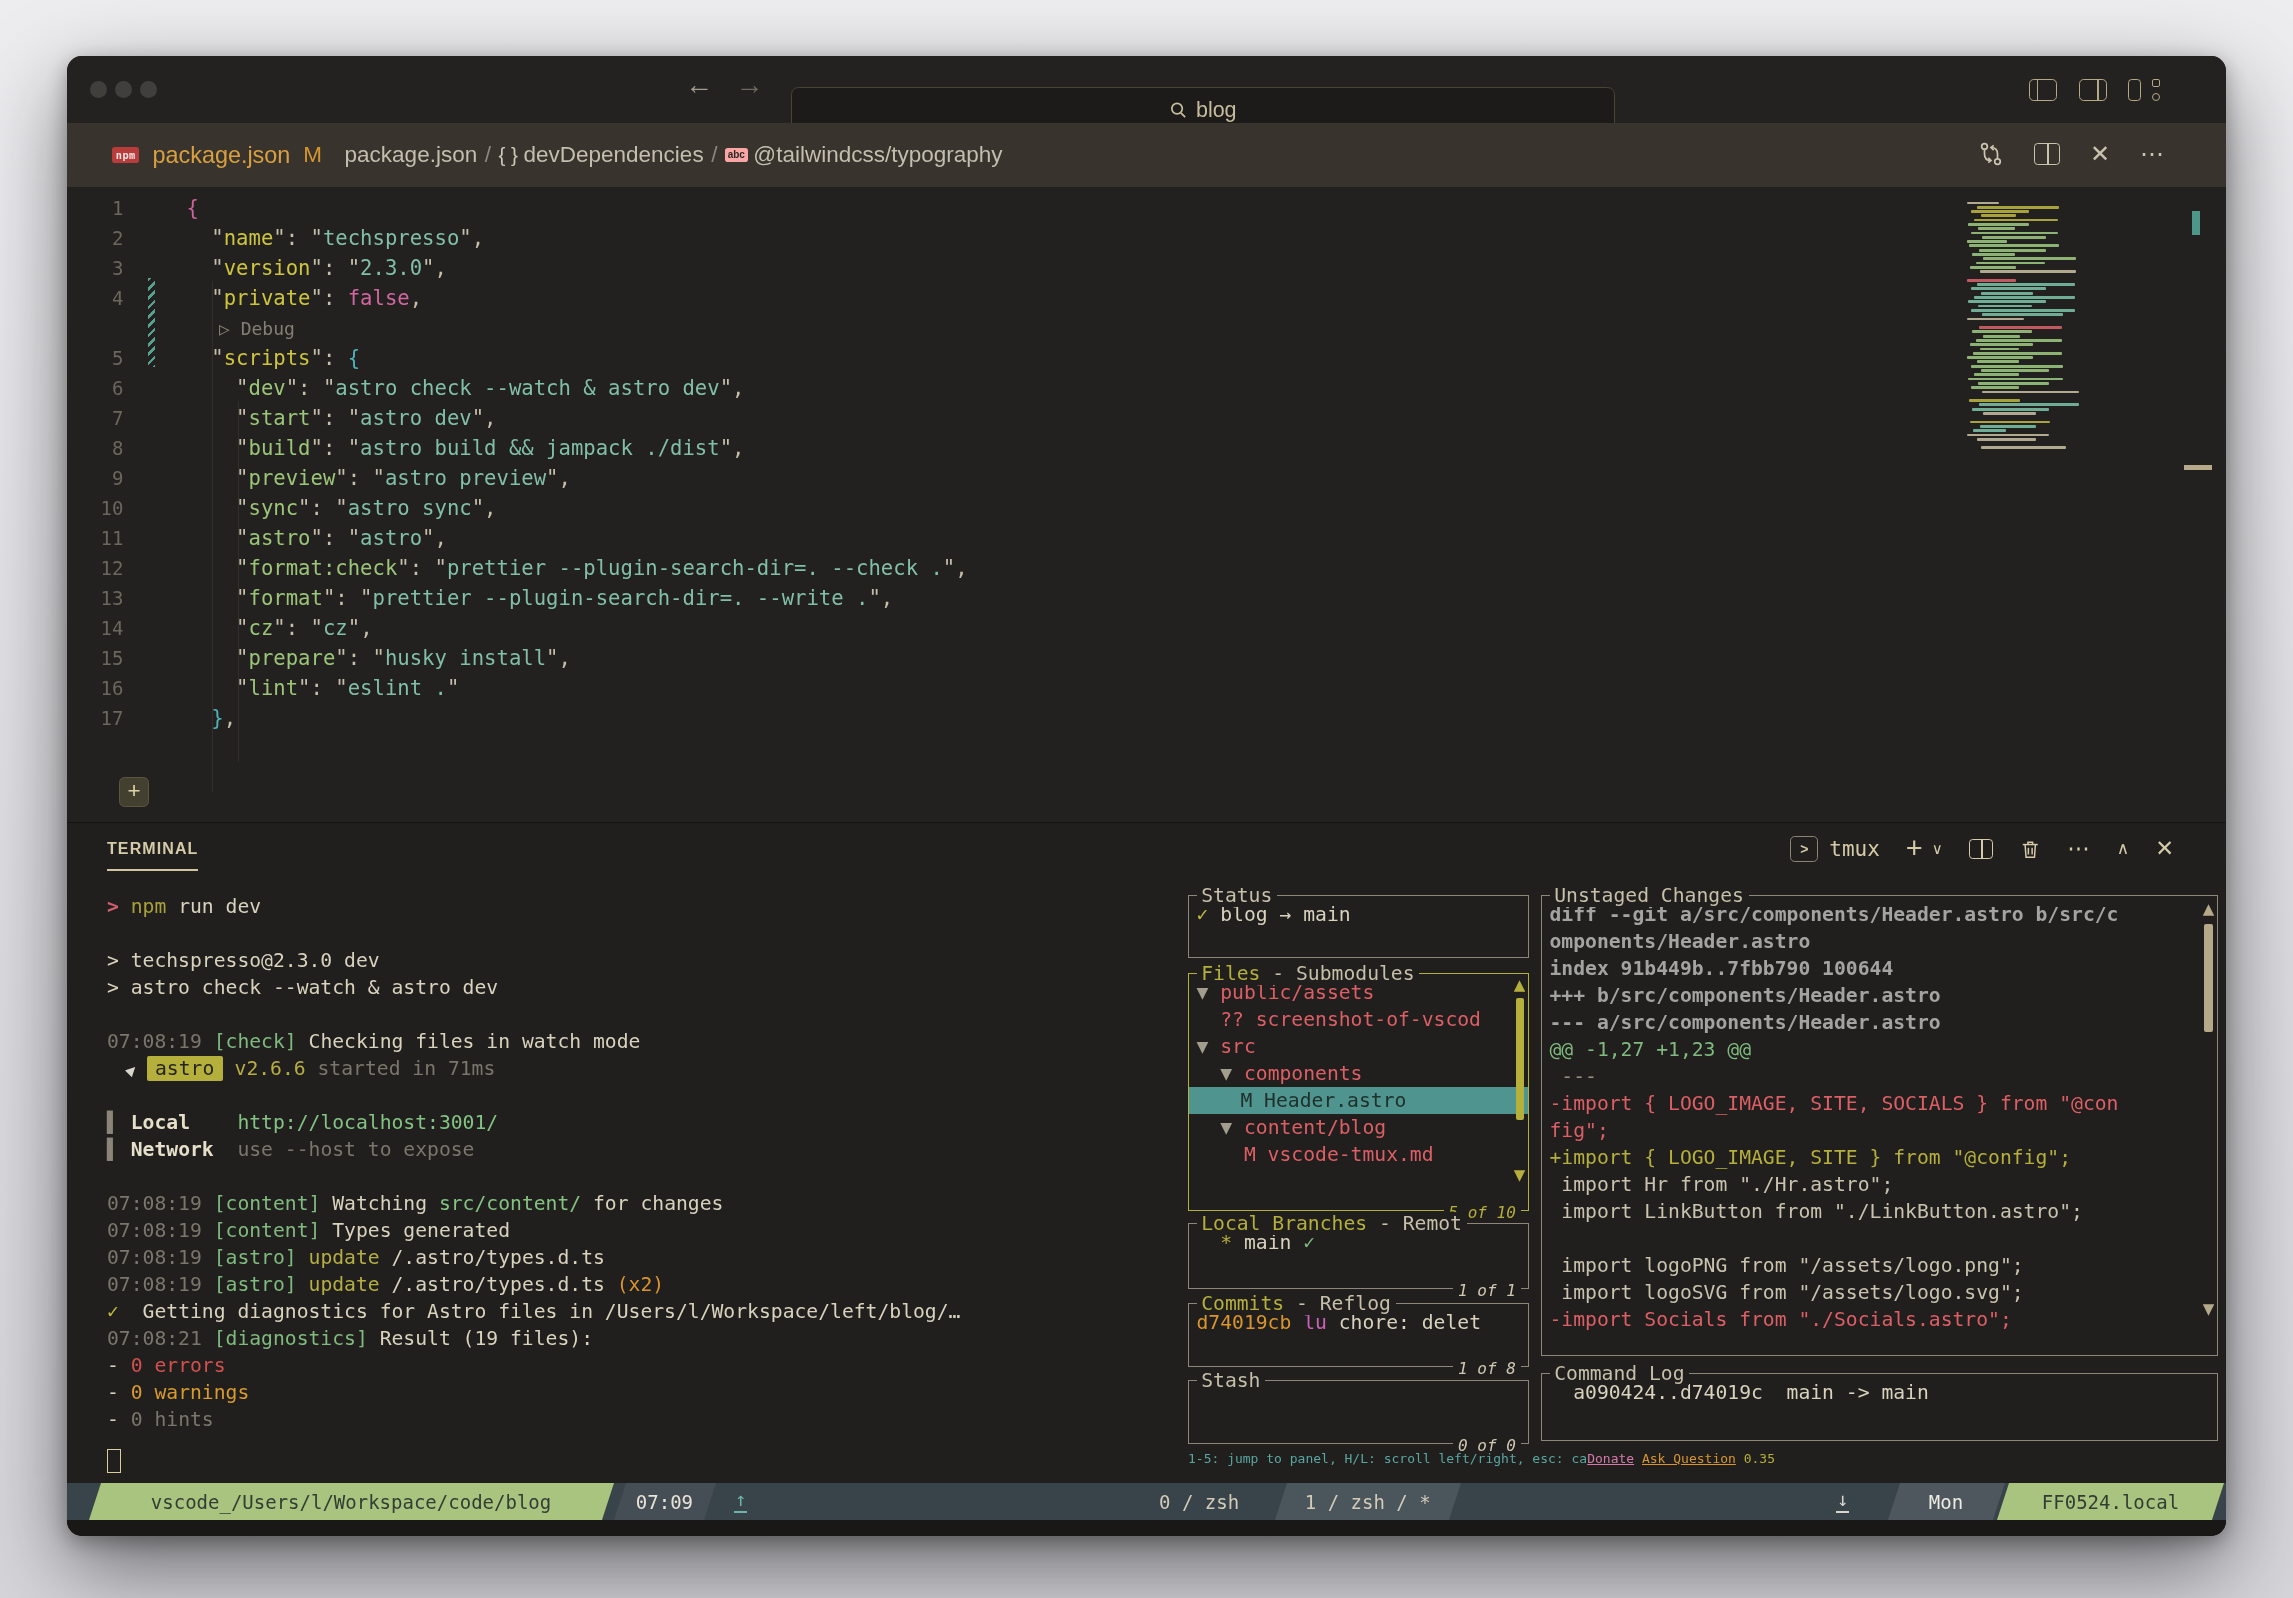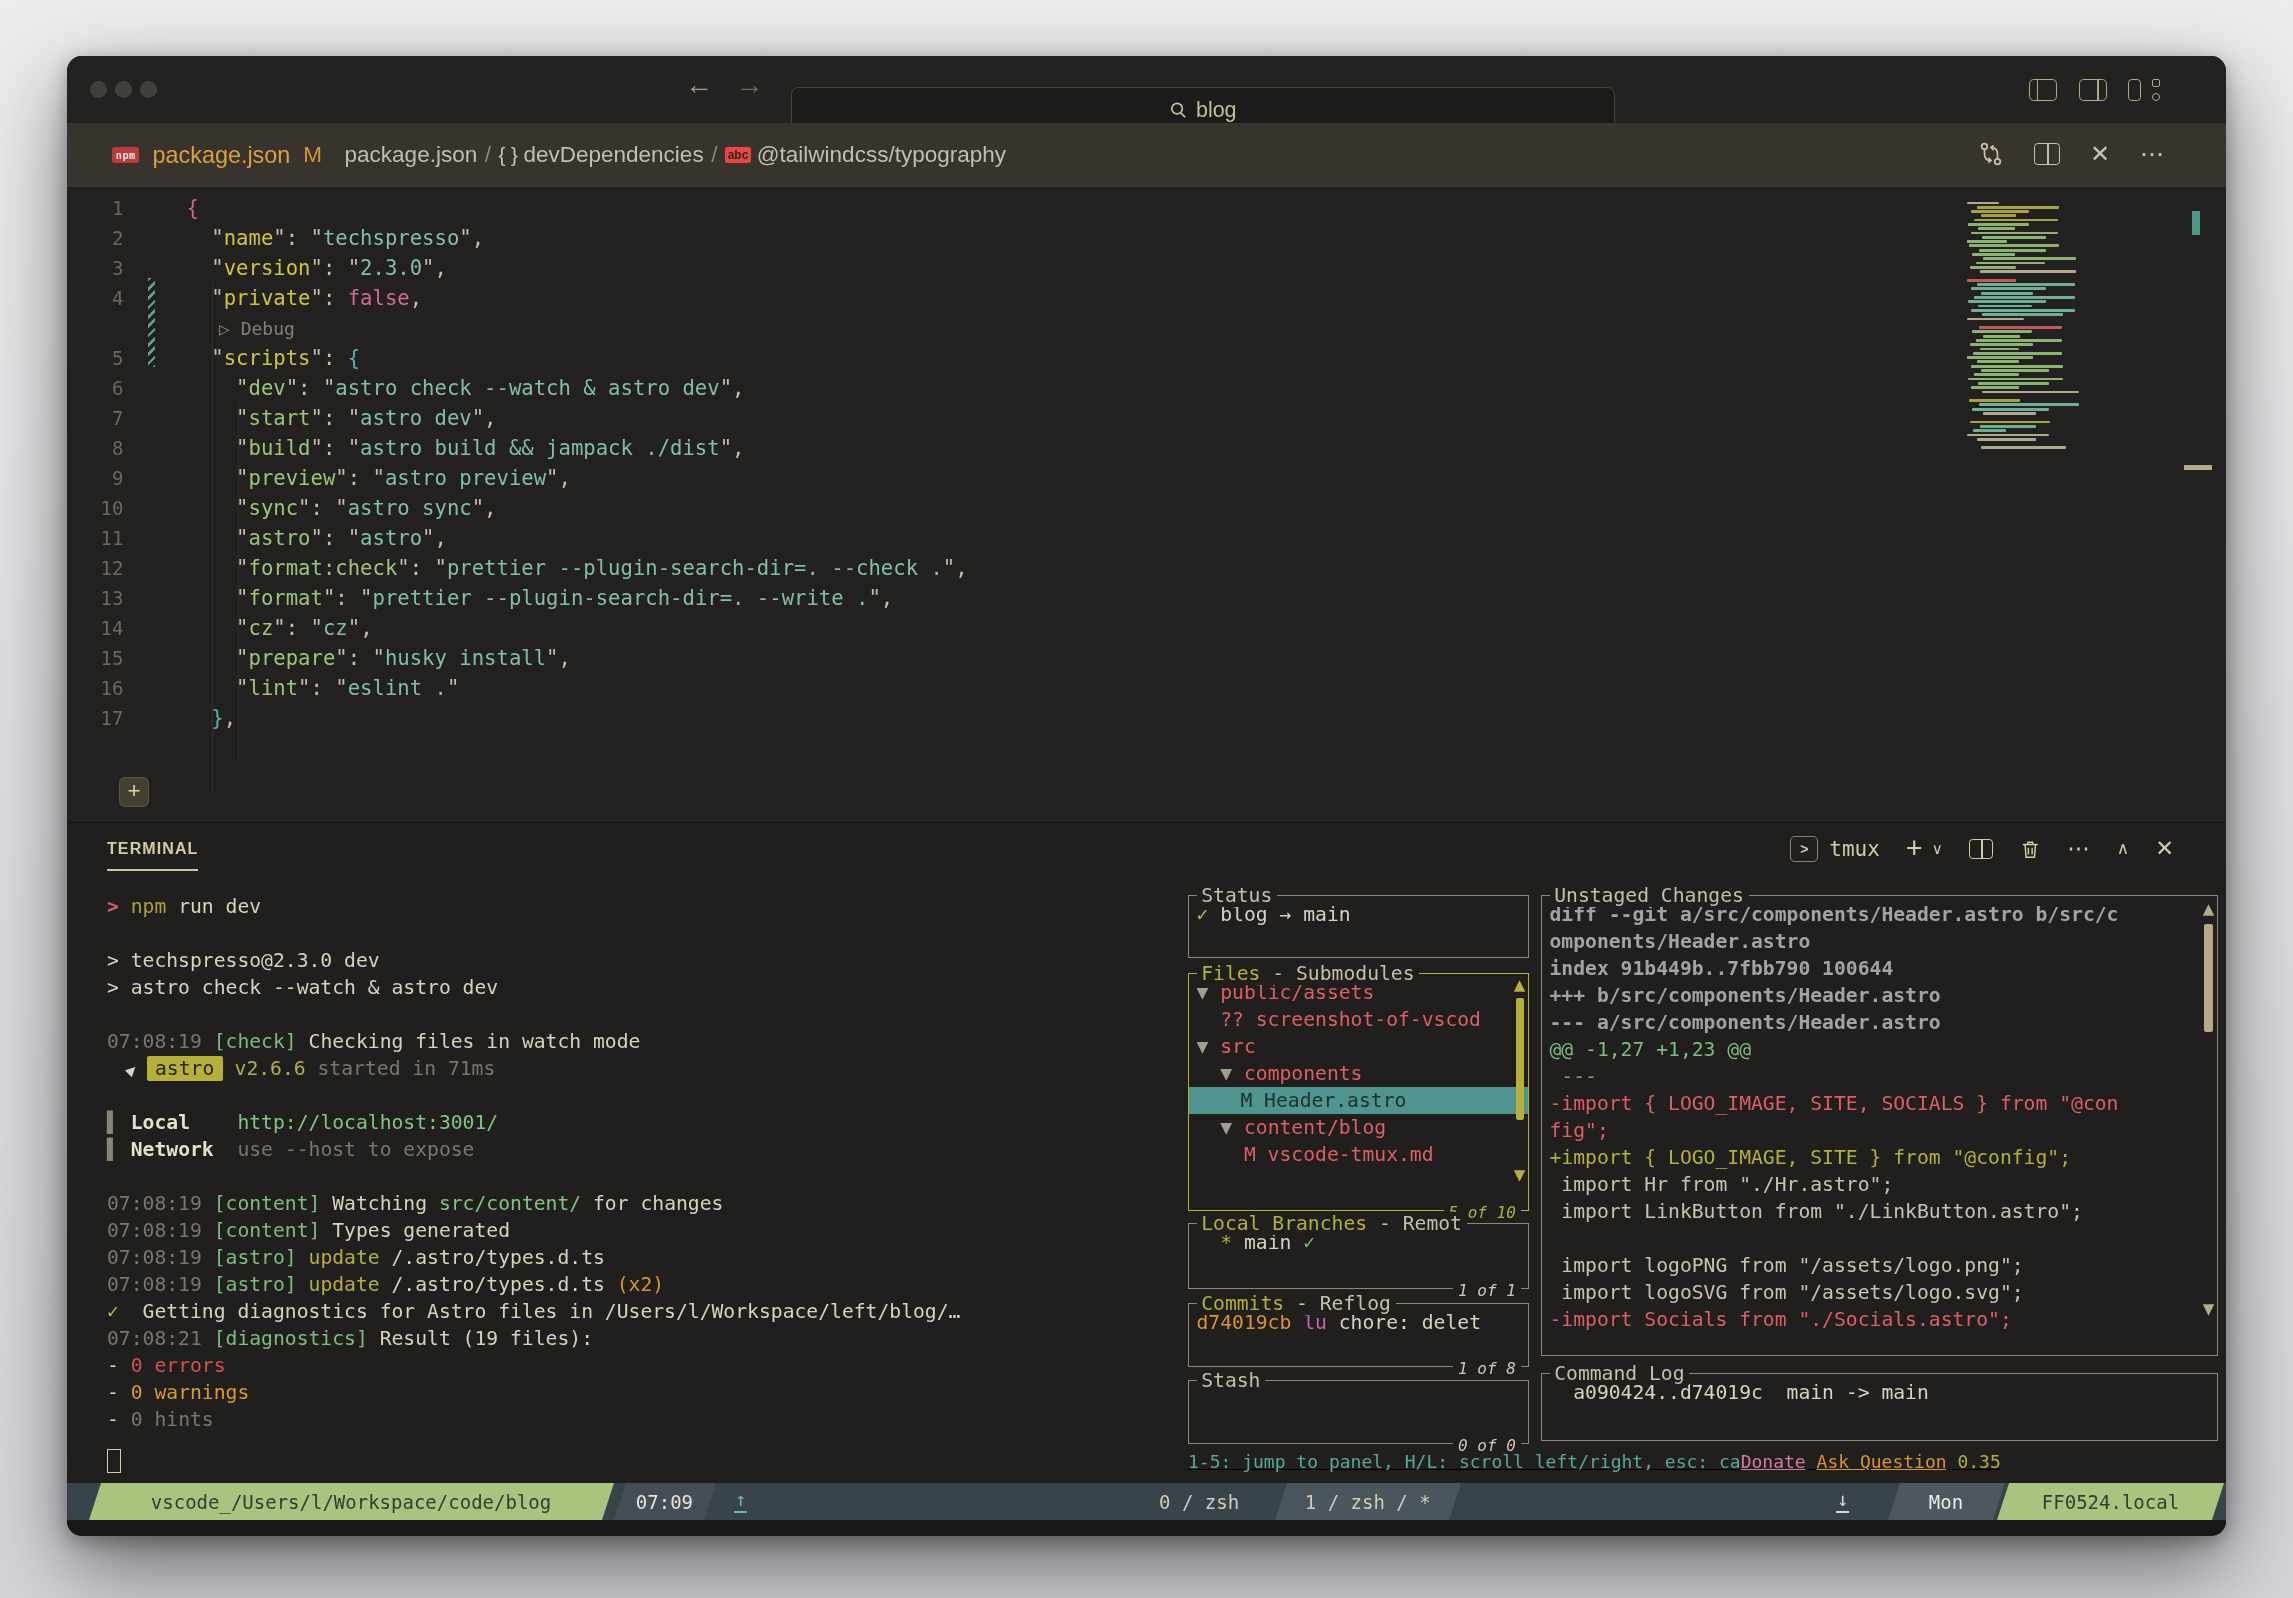--- a/index.html
+++ b/index.html
@@ -28,21 +28,21 @@
   .layoutw .lb{right:0;top:0;width:8.4px;height:8.4px;border-radius:1.9px;}
   .layoutw .lc{right:0;bottom:0;width:8.4px;height:8.4px;border-radius:50%;}
   
   .tabbar{position:absolute;left:0;top:67px;right:0;height:64px;background:#38342d;display:flex;align-items:center;}
   .npmbadge{margin-left:45px;background:#b93c3c;color:#f1e3e3;font-size:10.3px;font-weight:bold;
     padding:2.8px 3.7px 1.9px;border-radius:2.8px;letter-spacing:0.5px;font-family:"DejaVu Sans Mono",monospace;}
   .tablabel{margin-left:13px;color:#d8a040;font-size:23.4px;}
   .modbadge{margin-left:13px;color:#d6952f;font-size:22.5px;}
   .crumbs{margin-left:22.5px;display:flex;align-items:center;gap:5.6px;color:#c4beae;font-size:22.5px;}
   .crumbsep{color:#8d887b;margin:0 1.9px;}
-  .abcicon{background:#ef4444;color:#2a2822;font-size:12px;font-weight:bold;border-radius:2.8px;padding:1.9px 2.8px;line-height:1;}
+  .abcicon{background:#fca5a5;color:#2a2822;font-size:10px;font-weight:bold;border-radius:2.8px;padding:1.9px 2.8px;line-height:1;}
   .bracesicon{color:#cdc7b7;font-size:20.6px;}
   .tabicons{position:absolute;right:60px;top:17px;display:flex;gap:30px;align-items:center;color:#c9c2ae;}
   .ticon-split{width:26px;height:21.5px;border:1.9px solid #c9c2ae;border-radius:3.7px;position:relative;box-sizing:border-box;}
   .ticon-split::before{content:'';position:absolute;left:50%;top:0;bottom:0;width:1.9px;background:#c9c2ae;}
   .tabx{font-size:24px;} .tabdots{font-size:24px;letter-spacing:1.9px;}
   
   .editor{position:absolute;left:0;top:131px;right:0;height:635px;background:#232120;}
   .code{position:absolute;left:7.5px;top:5.6px;font-family:"DejaVu Sans Mono",monospace;}
   .code .tl{height:30px;line-height:30px;font-size:20.6px;white-space:pre;}
   .lnum{display:inline-block;width:112px;padding-right:63px;box-sizing:border-box;text-align:right;
@@ -90,21 +90,21 @@
   .lgbody{padding:4.7px 7.5px;overflow:hidden;height:calc(100% - 9.4px);box-sizing:border-box;}
   .tk-redf{color:#dd5f66;} .tk-arrow{color:#a39d8e;} .tk-plus{color:#b5af3c;}
   .tk-magenta{color:#cc62b8;} .tk-teal{color:#58a7a1;}
   .tk-pinku{color:#d57aaa;text-decoration:underline;} .tk-orangeu{color:#d9952e;text-decoration:underline;}
   .tl.sel{background:#4f948e;margin:0 -7.5px;padding:0 4px;}
   .tk-seld{color:#20302b;}
   .tk-w{color:#a3a3a3;font-weight:bold;} .tk-ctx{color:#c9c2ae;} .tk-dimc{color:#97917f;}
   .sb-arrow{position:absolute;font-size:15px;font-family:"DejaVu Sans",sans-serif;}
   .sb-thumb{position:absolute;border-radius:1.9px;}
   .helpline{position:absolute;left:1121px;top:1395px;width:1094px;font-family:"DejaVu Sans Mono",monospace;
-    font-size:18px;white-space:pre;overflow:hidden;text-decoration:underline;}
+    font-size:13px;white-space:pre;overflow:hidden;}
   
   .tmuxbar{position:absolute;left:0;top:1427px;right:0;height:37px;background:#39434a;
     font-family:"DejaVu Sans Mono",monospace;font-size:19px;}
   .bottomstrip{position:absolute;left:0;top:1464px;right:0;height:16px;background:#191816;}
   .seg{position:absolute;top:0;bottom:0;transform:skewX(-18deg);display:flex;align-items:center;justify-content:center;}
   .seg>span{transform:skewX(18deg);white-space:pre;}
   .seg.green{background:#a9c47f;color:#333d34;}
   .seg.slate{background:#454e55;color:#e8e4da;}
   .seg.win1{background:#4a555c;color:#d2cbb8;}
   .seg.mon{background:#4d575d;color:#eeebe2;}

